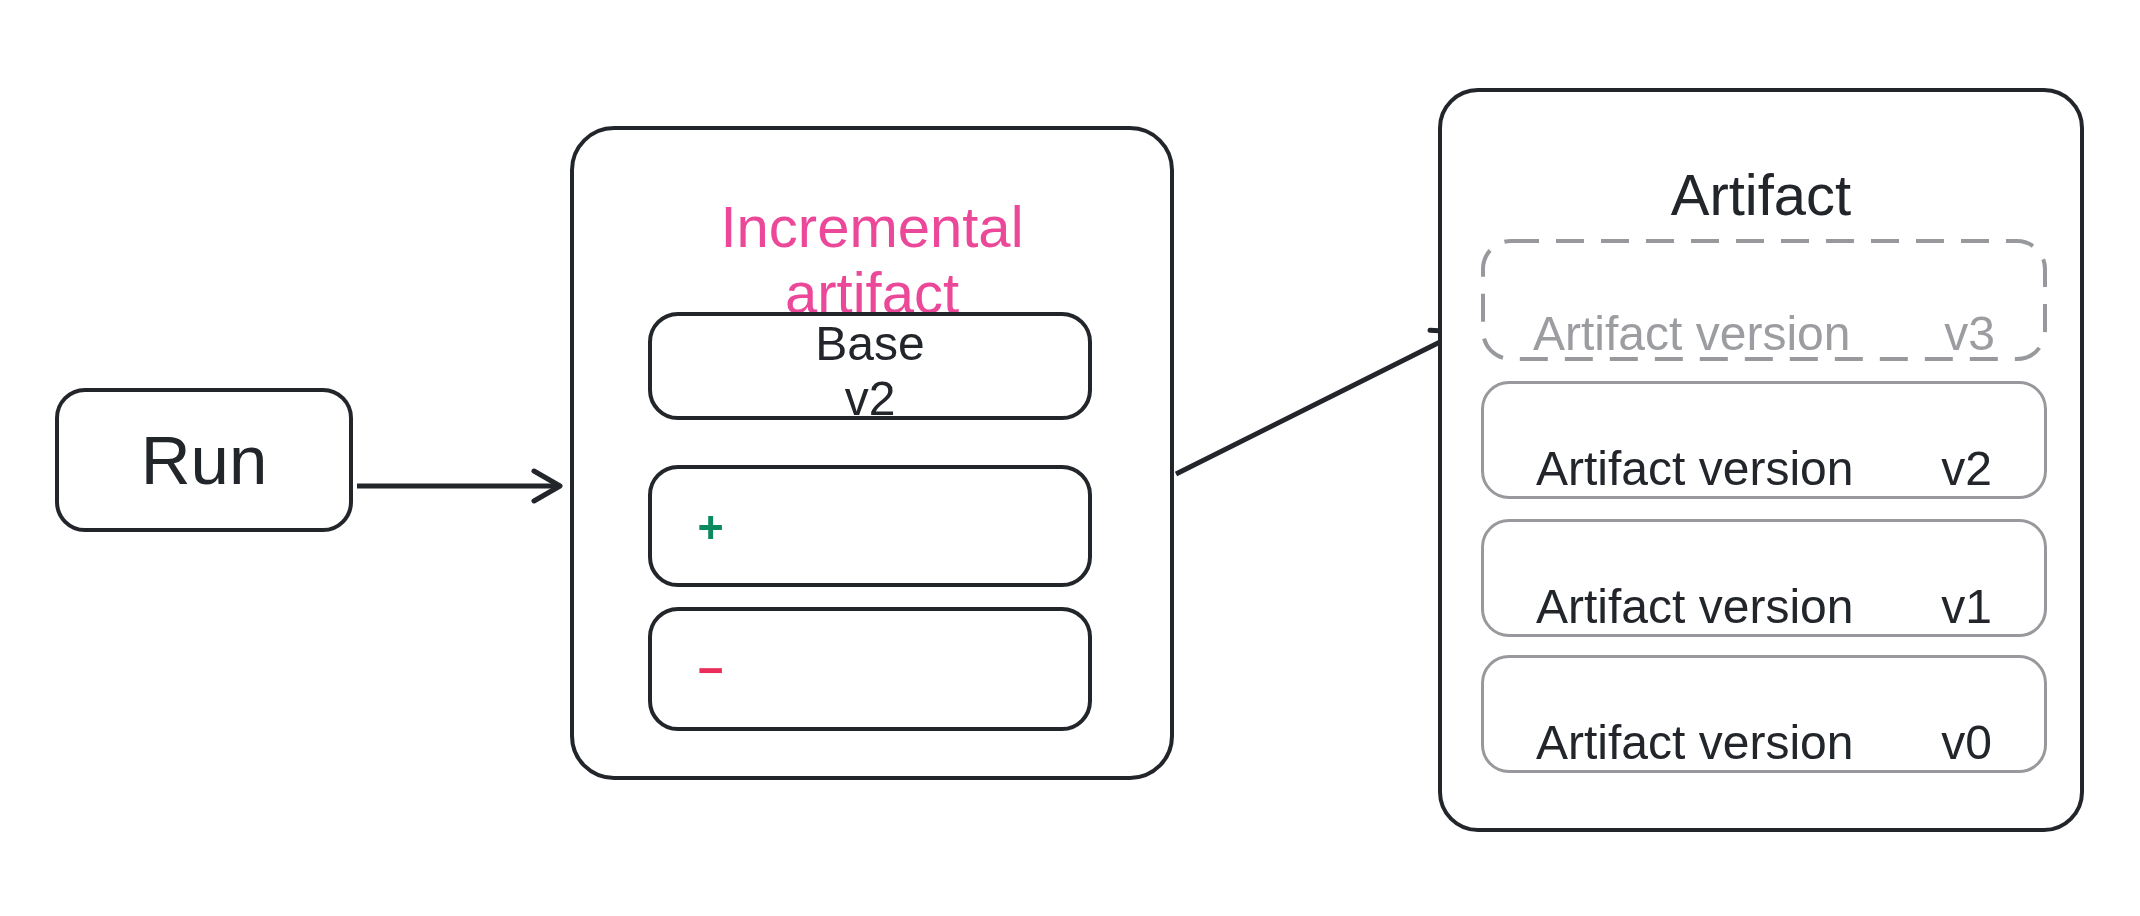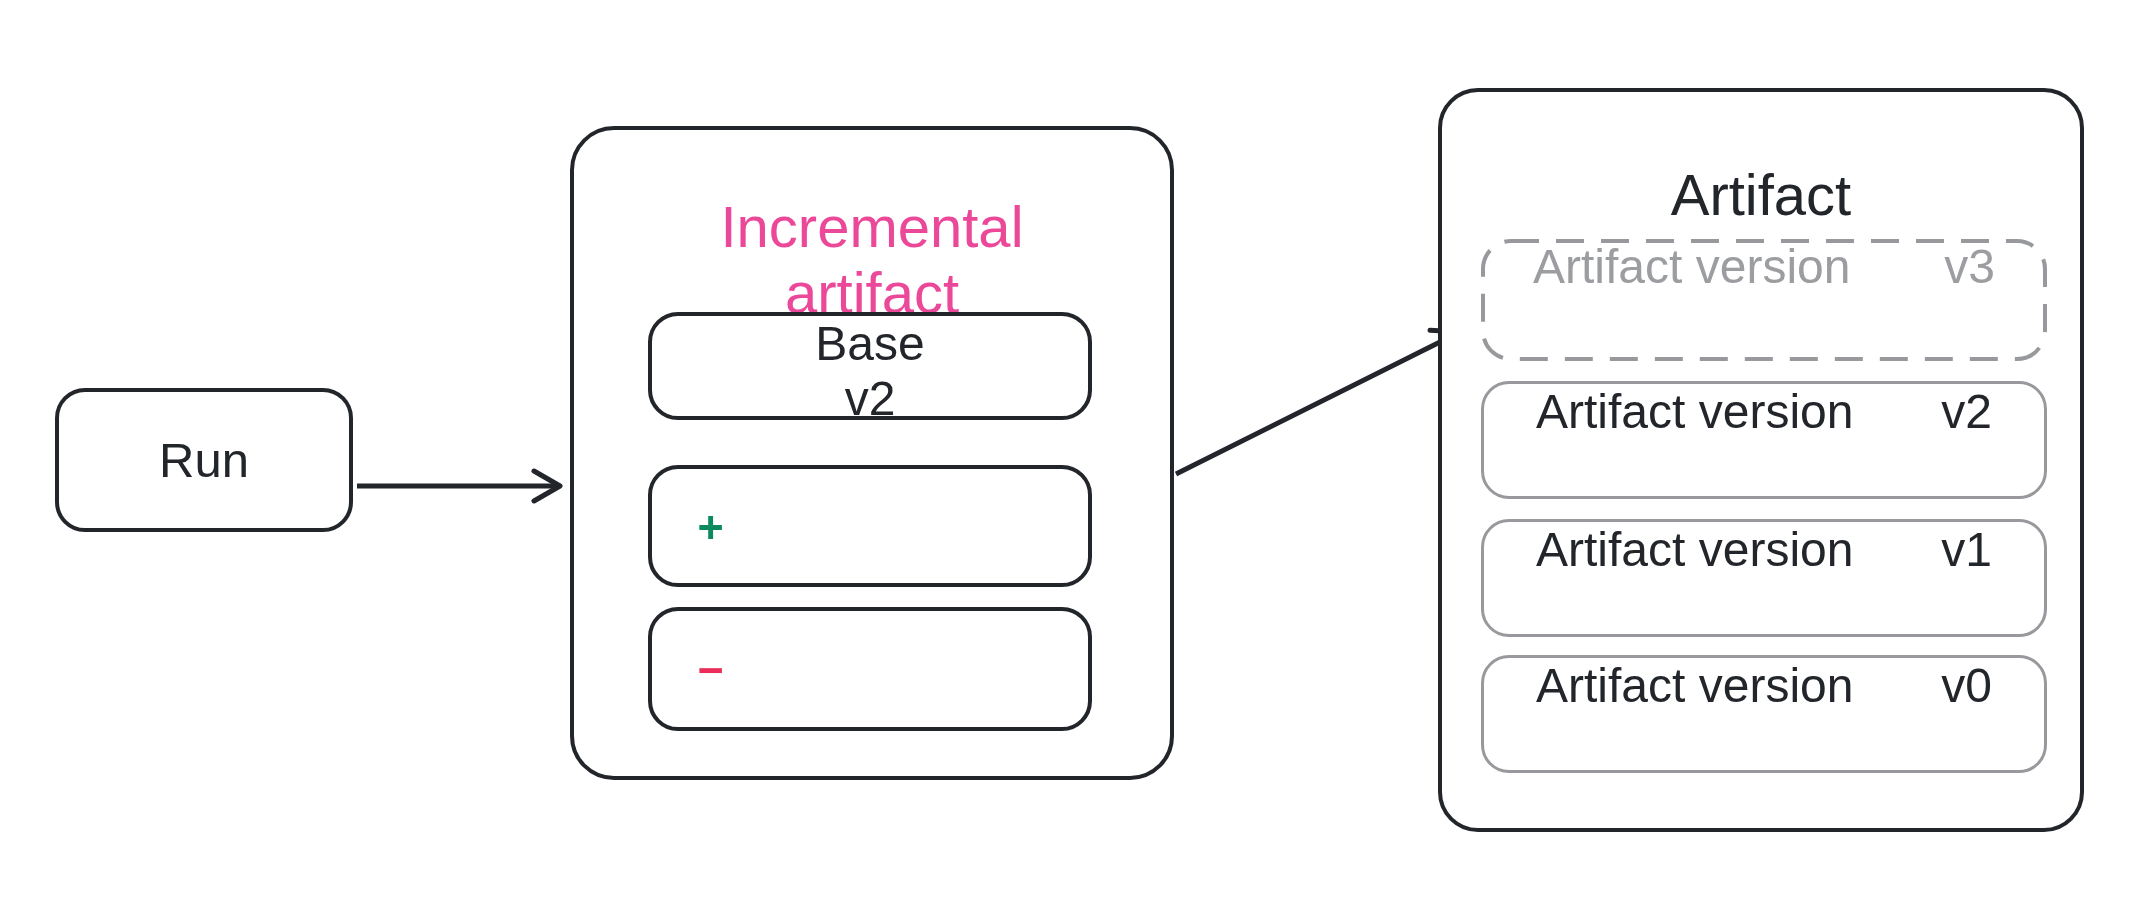--- a/index.html
+++ b/index.html
@@ -27,21 +27,21 @@
     box-sizing: border-box;
     background: #ffffff;
     border: 4px solid #22252a;
   }
   
   .run-box {
     left: 55px; top: 388px;
     width: 298px; height: 144px;
     border-radius: 30px;
     display: flex; align-items: center; justify-content: center;
-    font-size: 49px;
+    font-size: 69px;
   }
   
   .mid-box {
     left: 570px; top: 126px;
     width: 604px; height: 654px;
     border-radius: 44px;
   }
   .mid-title {
     position: absolute;
     top: 64px; left: 0;
@@ -89,21 +89,21 @@
     color: #22252a;
   }
   .vrow {
     position: absolute;
     box-sizing: border-box;
     left: 39px;
     width: 566px;
     background: #ffffff;
     border: 3px solid #97999c;
     border-radius: 28px;
-    display: flex; align-items: flex-start; justify-content: space-between;
+    display: flex; align-items: flex-end; justify-content: space-between;
     padding: 0 52px;
     font-size: 48px;
     color: #22252a;
   }
   .vrow-pending {
     top: 147px; height: 122px;
     border: none;
     color: #9b9da0;
   }
   .vrow-pending .dash-border {

